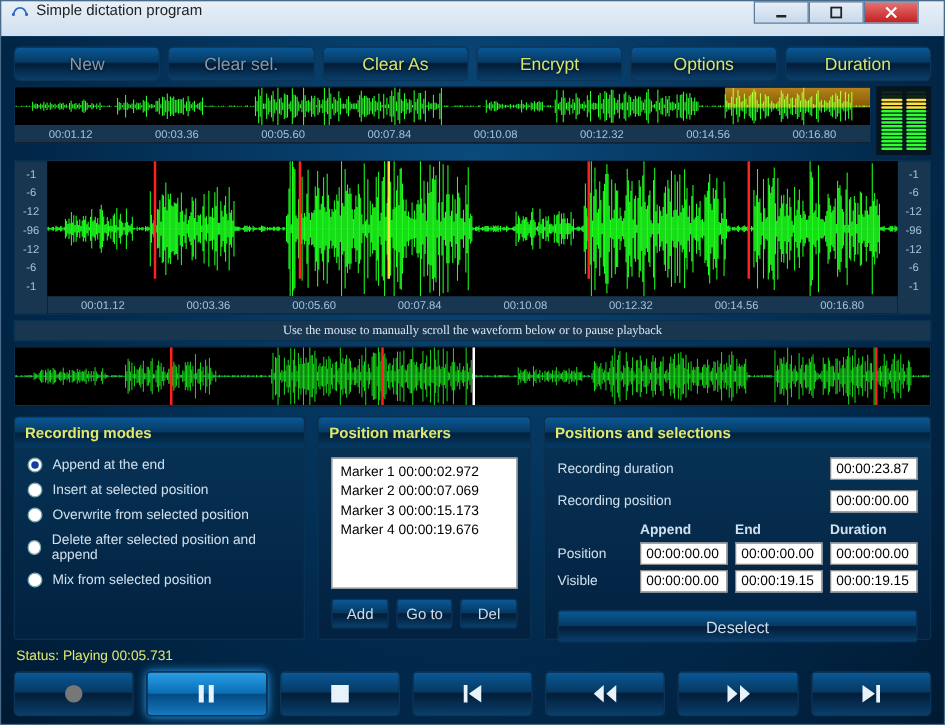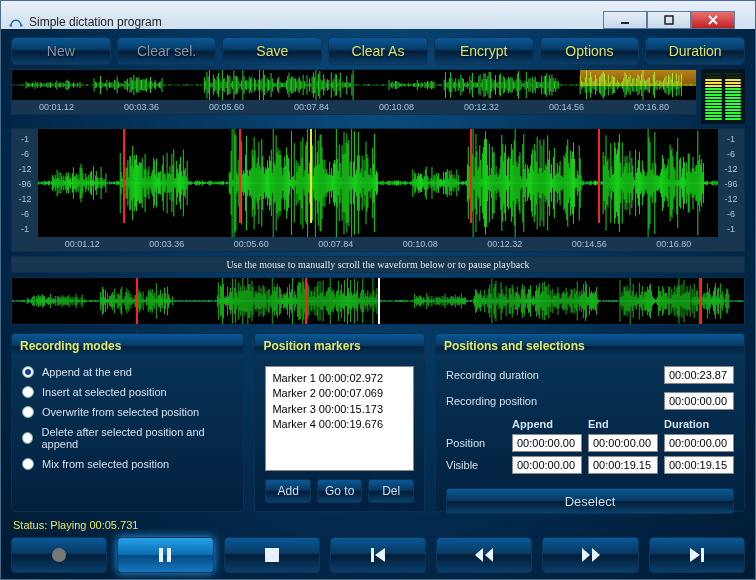--- a/index.html
+++ b/index.html
@@ -16,21 +16,21 @@
     height: 580px;
     background: #003e6b;
     border: 1px solid #4a6a8a;
     display: flex;
     flex-direction: column;
   }
   .titlebar {
     height: 28px;
     background: linear-gradient(#e8f0f8, #cfe0f0);
     display: flex;
-    align-items: flex-end;
+    align-items: flex-start;
     padding: 0 20px 0 8px;
     color: #333;
   }
   .titlebar-icon {
     width: 14px; height: 14px;
     margin-right: 6px;
     display: inline-block;
   }
   .titlebar-icon svg { width:14px; height:14px; }
   .titlebar-text { flex: 1; font-size: 12px; color: #222; }
@@ -249,21 +249,20 @@
           </svg>
         </div>
     </div>
   </div>
 
   <div class="content">
 
     <div class="toolbar">
       <div class="tool-btn dim">New</div>
       <div class="tool-btn dim">Clear sel.</div>
-      <div class="tool-btn">Save</div>
       <div class="tool-btn">Clear As</div>
       <div class="tool-btn">Encrypt</div>
       <div class="tool-btn">Options</div>
       <div class="tool-btn">Duration</div>
     </div>
 
     <div style="display:flex; gap:4px;">
       <div class="overview" style="flex:1;">
         <div class="overview-wave">
           <div class="time-ruler" id="ruler1">

